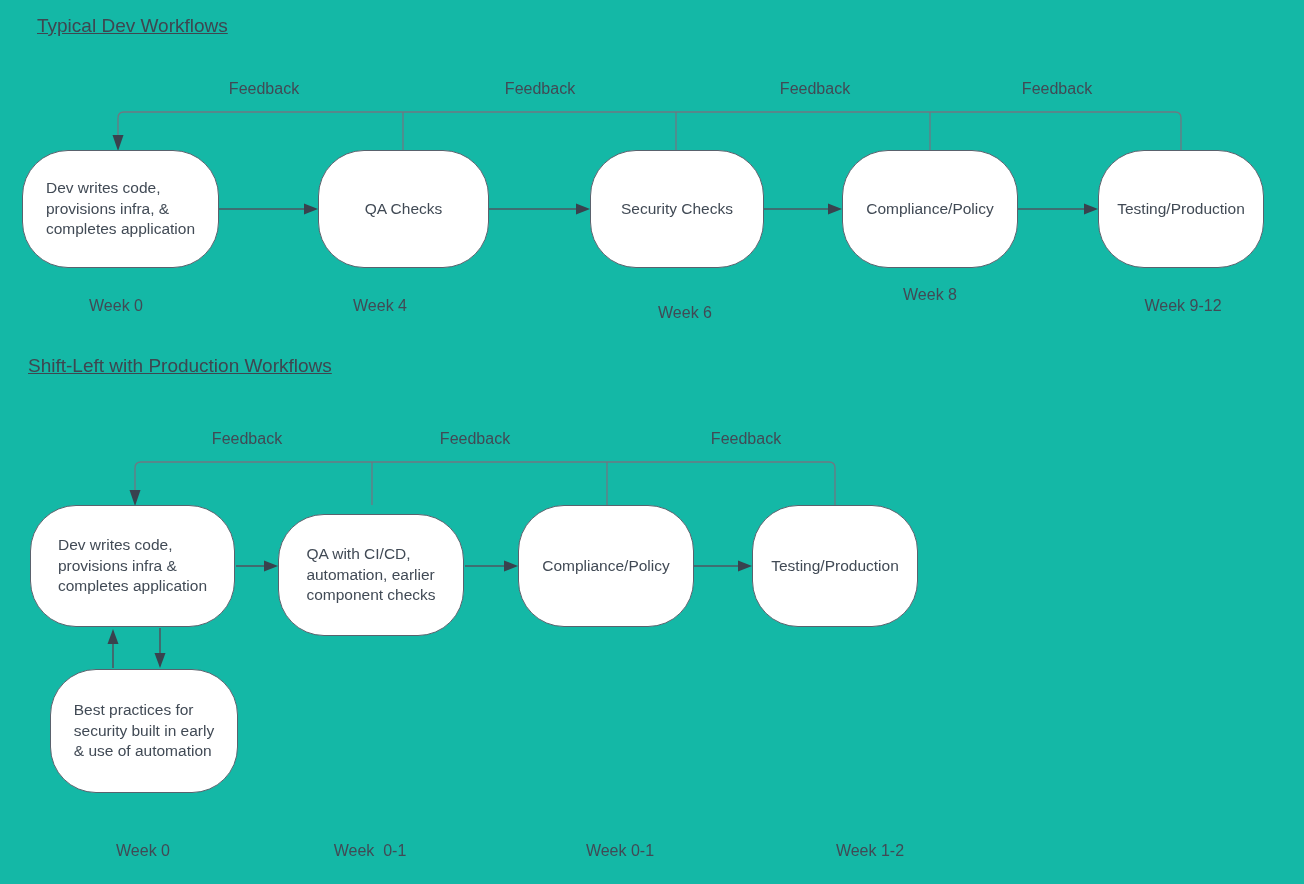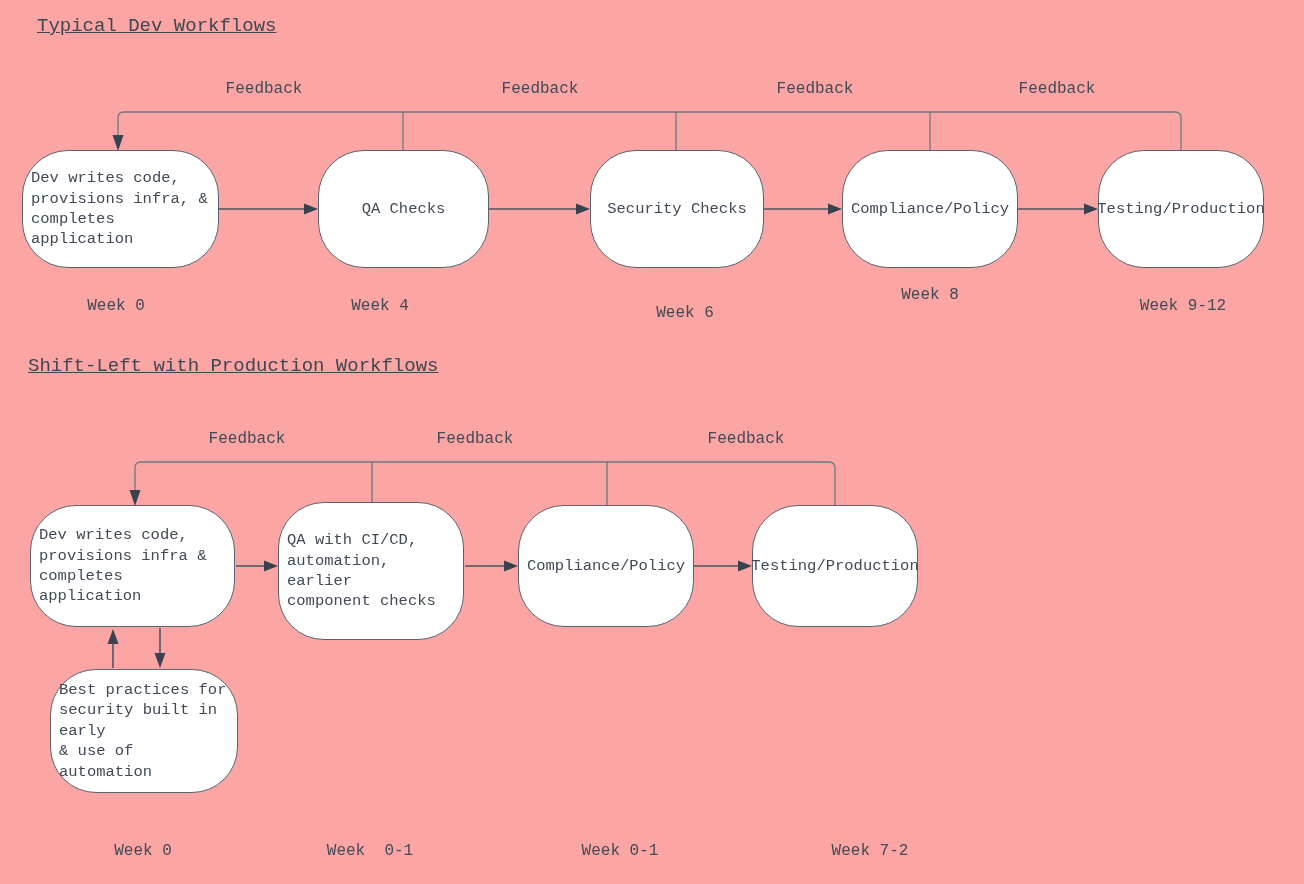--- a/index.html
+++ b/index.html
@@ -1,21 +1,21 @@
 <!DOCTYPE html>
 <html><head>
 <meta charset="utf-8">
 <style>
   html, body { margin: 0; padding: 0; background: #ffffff; }
   #canvas {
     position: relative;
     width: 1304px;
     height: 884px;
-    background: #fca5a5;
-    font-family: Liberation Mono, monospace;
+    background: #14b8a6;
+    font-family: Liberation Sans, sans-serif;
     overflow: hidden;
   }
   .title {
     position: absolute;
     font-size: 19px;
     color: #3e4650;
     text-decoration: underline;
     white-space: pre;
   }
   .node {
@@ -108,28 +108,28 @@
 
   <div class="title" style="left:28px; top:355px;">Shift-Left with Production Workflows</div>
 
   <div class="lbl" style="left:247px; top:430px;">Feedback</div>
   <div class="lbl" style="left:475px; top:430px;">Feedback</div>
   <div class="lbl" style="left:746px; top:430px;">Feedback</div>
 
   <div class="node" style="left:30px;  top:505px; width:205px; height:122px;">Dev writes code,
 provisions infra &amp;
 completes application</div>
-  <div class="node" style="left:278px; top:502px; width:186px; height:138px;">QA with CI/CD,
+  <div class="node" style="left:278px; top:514px; width:186px; height:122px;">QA with CI/CD,
 automation, earlier
 component checks</div>
   <div class="node" style="left:518px; top:505px; width:176px; height:122px;">Compliance/Policy</div>
   <div class="node" style="left:752px; top:505px; width:166px; height:122px;">Testing/Production</div>
 
   <div class="node" style="left:50px; top:669px; width:188px; height:124px;">Best practices for
 security built in early
 &amp; use of automation</div>
 
   <div class="lbl" style="left:143px; top:842px;">Week 0</div>
   <div class="lbl" style="left:370px; top:842px;">Week  0-1</div>
   <div class="lbl" style="left:620px; top:842px;">Week 0-1</div>
-  <div class="lbl" style="left:870px; top:842px;">Week 7-2</div>
+  <div class="lbl" style="left:870px; top:842px;">Week 1-2</div>
 
 </div>
 
 </body></html>

